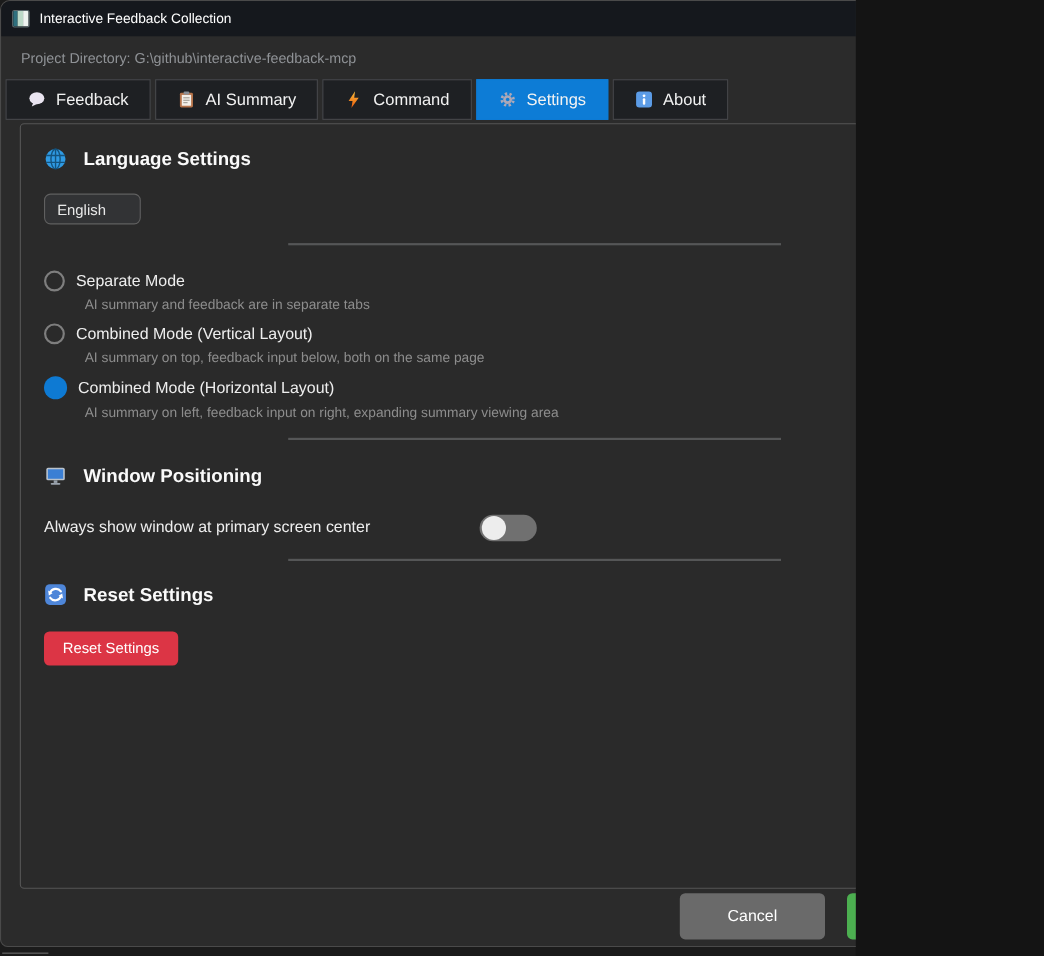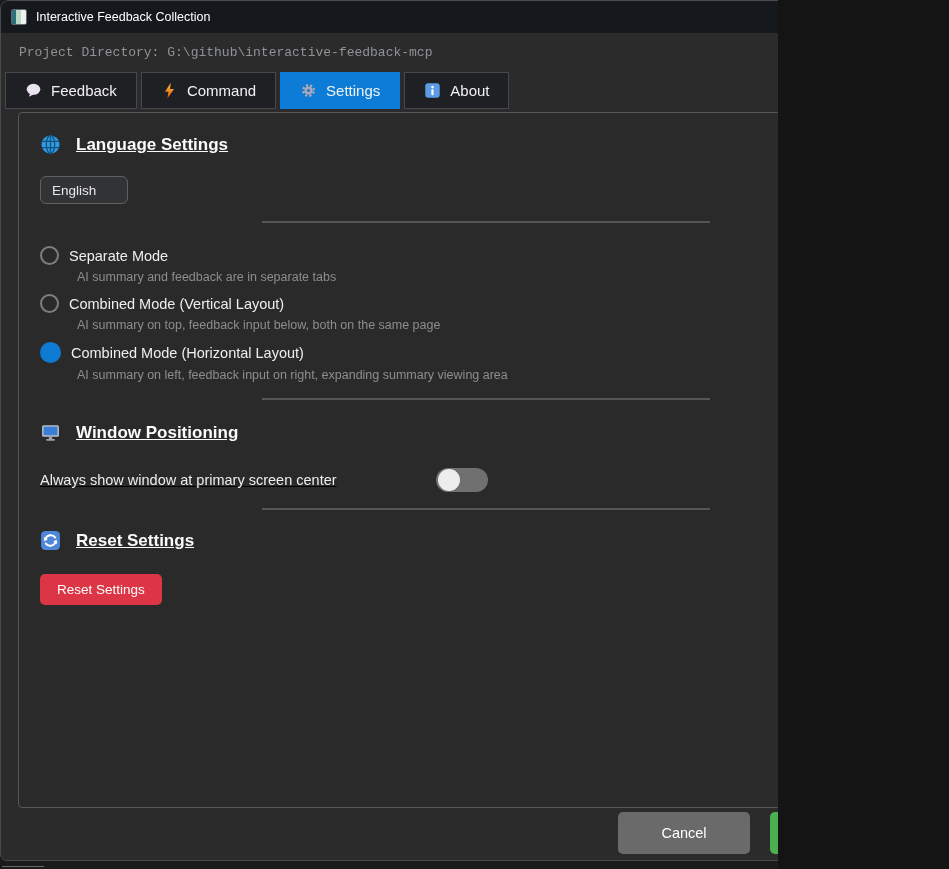--- a/index.html
+++ b/index.html
@@ -13,45 +13,45 @@
   .app-icon .s1{width:5px;height:100%;background:#2e6f7d;}
   .app-icon .s2{width:5px;height:100%;background:#bcd9c8;}
   .app-icon .s3{width:6px;height:100%;background:#eef3f0;}
   .title-text{color:#ffffff;font-size:12.5px;}
   .win-controls{position:absolute;right:0;top:0;height:32px;display:flex;}
   .win-btn{width:46px;height:32px;display:flex;align-items:center;justify-content:center;color:#fff;cursor:pointer;}
   .glyph-min{width:11px;height:1px;background:#fff;}
   .glyph-max{width:10px;height:10px;border:1.2px solid #fff;border-radius:1px;}
   .glyph-close{font-size:16px;line-height:16px;color:#fff;}
   
-  .dir-row{height:39px;display:flex;align-items:center;padding-left:18px;color:#8f9296;font-size:13px;font-family:Liberation Mono, monospace;}
+  .dir-row{height:39px;display:flex;align-items:center;padding-left:18px;color:#8f9296;font-size:13px;}
   
   .tab-bar{height:41px;display:flex;align-items:flex-start;padding-left:4px;gap:4px;}
   .tab{height:37px;display:flex;align-items:center;gap:9px;padding:0 19px;background:#1e2023;
        border:1px solid #46484b;color:#f2f2f2;font-size:15px;cursor:pointer;white-space:nowrap;}
   .tab.active{background:#0d7cd6;border-color:#0d7cd6;}
   .tab svg{display:block;}
   
   .panel{position:absolute;left:17px;top:111px;width:914px;height:696px;border:1px solid #565656;
          border-radius:4px;background:#2a2a2a;padding:21px 0 0 21px;}
   .section-head{display:flex;align-items:center;gap:15px;}
   .section-head .ico{width:21px;height:21px;flex:0 0 auto;}
-  .section-title{color:#fafafa;font-size:17px;font-weight:600;text-decoration:underline;}
+  .section-title{color:#fafafa;font-size:17px;font-weight:600;}
   .combo{margin-top:21px;width:88px;height:28px;background:#323335;border:1px solid #606060;border-radius:6px;
          color:#e8e8e8;font-size:13.5px;display:flex;align-items:center;padding-left:11px;cursor:pointer;}
   .divider{width:448px;height:2px;background:#555657;border:none;}
   .d1{margin-top:17px;} .d2{margin-top:16px;} .d3{margin-top:16px;}
   .h2x{margin-top:19px;} .h3x{margin-top:22px;} .h4x{margin-top:20px;}
   .radio-row{display:flex;align-items:center;gap:10px;}
   .r1{margin-top:23px;} .rn{margin-top:10px;}
   .radio{width:19px;height:19px;border-radius:50%;border:2px solid #7e7e7e;flex:0 0 auto;cursor:pointer;}
   .radio.checked{width:21px;height:21px;border:none;background:#0e7ad3;}
   .radio-label{color:#eeeeee;font-size:14.5px;}
   .radio-desc{margin:5px 0 0 37px;color:#8d8d8d;font-size:12.5px;}
-  .toggle-row{margin-top:25px;width:448px;display:flex;align-items:center;justify-content:space-between;text-decoration:underline;}
+  .toggle-row{margin-top:25px;width:448px;display:flex;align-items:center;justify-content:space-between;}
   .toggle-label{color:#eeeeee;font-size:14.5px;}
   .toggle{width:52px;height:24px;border-radius:12px;background:#707070;position:relative;cursor:pointer;flex:0 0 auto;}
   .toggle .knob{position:absolute;left:2px;top:1px;width:22px;height:22px;border-radius:50%;background:#ededed;}
   .btn{border:none;border-radius:5px;color:#fff;cursor:pointer;display:inline-flex;align-items:center;justify-content:center;}
   .btn-danger{margin-top:23px;height:31px;padding:0 17px;background:#dc3545;font-size:13.5px;}
   
   .footer{position:absolute;left:0;bottom:0;width:100%;height:54px;display:flex;align-items:center;
           justify-content:flex-end;gap:20px;padding-right:17px;}
   .btn-cancel{min-width:132px;height:42px;background:#6a6a6a;font-size:14.5px;border-radius:5px;}
   .btn-submit{min-width:161px;height:42px;background:#4caf50;font-size:10px;border-radius:5px;}
@@ -89,20 +89,31 @@
     <div class="tab-bar">
       <div class="tab">
         <svg class="ico" width="17" height="17" viewBox="0 0 20 20">
           <ellipse cx="10" cy="8.6" rx="8" ry="6.4" fill="#e9e4f0"></ellipse>
           <polygon points="6.2,13 4.6,17.4 10.6,14.4" fill="#e9e4f0"></polygon>
         </svg>
         <span>Feedback</span>
       </div>
       <div class="tab">
         <svg class="ico" width="17" height="17" viewBox="0 0 20 20">
+          <rect x="3" y="2.6" width="14" height="16" rx="1.6" fill="#b5734a"></rect>
+          <rect x="5" y="5" width="10" height="11.6" fill="#f3efe9"></rect>
+          <rect x="7" y="1.4" width="6" height="3.2" rx="1" fill="#8a8f96"></rect>
+          <rect x="6.6" y="7.6" width="6.8" height="1.1" fill="#9a958d"></rect>
+          <rect x="6.6" y="10.2" width="6.8" height="1.1" fill="#9a958d"></rect>
+          <rect x="6.6" y="12.8" width="4.6" height="1.1" fill="#9a958d"></rect>
+        </svg>
+        <span>AI Summary</span>
+      </div>
+      <div class="tab">
+        <svg class="ico" width="17" height="17" viewBox="0 0 20 20">
           <defs>
               <linearGradient id="bolt" x1="0" y1="0" x2="0" y2="1">
             <stop offset="0" stop-color="#fbbf3c"></stop>
                 <stop offset="1" stop-color="#e8590c"></stop>
           </linearGradient>
             </defs>
           <polygon points="11.5,1 4.6,11.6 8.8,11.6 7.6,19 15.4,8.2 10.6,8.2" fill="url(#bolt)"></polygon>
         </svg>
         <span>Command</span>
       </div>

